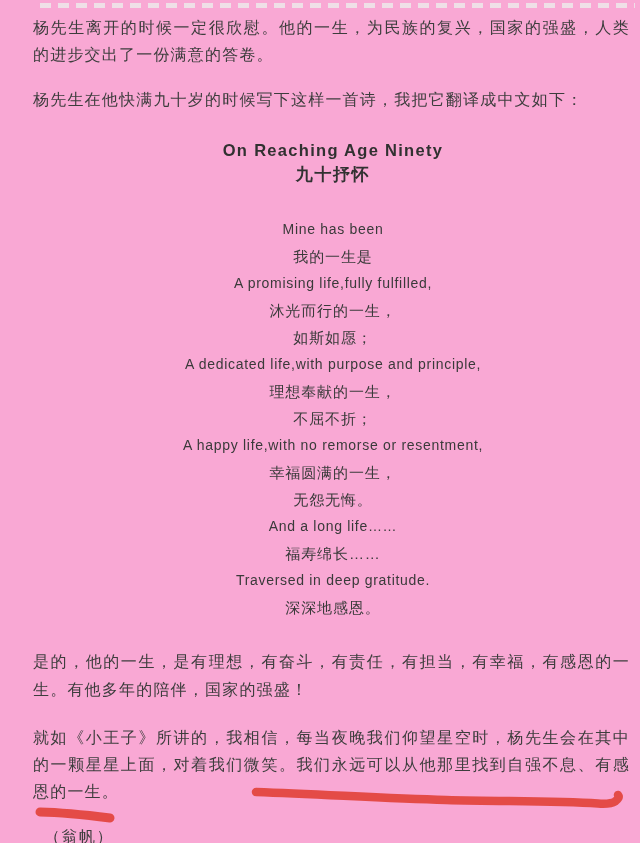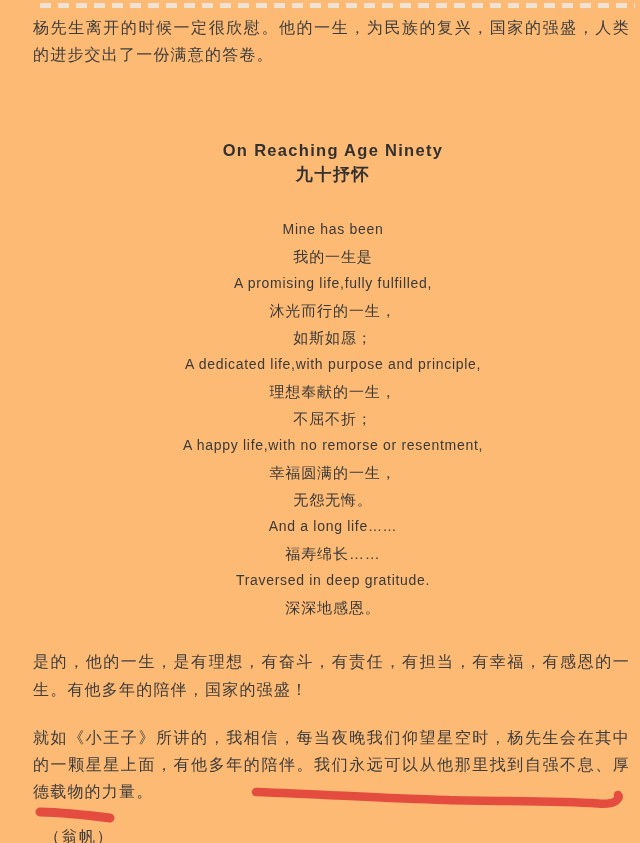--- a/index.html
+++ b/index.html
@@ -1,19 +1,19 @@
 <!DOCTYPE html>
 <html><head>
 <meta charset="utf-8">
 <style>
   html,body{margin:0;padding:0;background:#ffffff;}
   .page{
     position:relative;
     width:640px;height:843px;
-    background:#fdba74;
+    background:#f9a8d4;
     overflow:hidden;
     font-family:"Liberation Sans","DejaVu Sans",sans-serif;
     color:#3d3d3d;
   }
   
   .top-remnant{
     position:absolute;left:40px;top:3px;width:595px;height:5px;
     background:repeating-linear-gradient(90deg,#ededec 0 11px,transparent 11px 18px);
     opacity:.8;
   }
@@ -49,20 +49,21 @@
   }
 </style>
 </head>
 <body>
 
 <div class="page">
 
   <div class="top-remnant"></div>
 
   <p class="para p1">杨先生离开的时候一定很欣慰。他的一生，为民族的复兴，国家的强盛，人类的进步交出了一份满意的答卷。</p>
+  <p class="para p2">杨先生在他快满九十岁的时候写下这样一首诗，我把它翻译成中文如下：</p>
 
   <div class="poem-title en">On Reaching Age Ninety</div>
   <div class="poem-title zh">九十抒怀</div>
 
   <div class="poem">
     <div class="poem-line en">Mine has been</div>
     <div class="poem-line zh">我的一生是</div>
     <div class="poem-line en">A promising life,fully fulfilled,</div>
     <div class="poem-line zh">沐光而行的一生，</div>
     <div class="poem-line zh">如斯如愿；</div>
@@ -72,21 +73,21 @@
     <div class="poem-line en">A happy life,with no remorse or resentment,</div>
     <div class="poem-line zh">幸福圆满的一生，</div>
     <div class="poem-line zh">无怨无悔。</div>
     <div class="poem-line en">And a long life……</div>
     <div class="poem-line zh">福寿绵长……</div>
     <div class="poem-line en">Traversed in deep gratitude.</div>
     <div class="poem-line zh">深深地感恩。</div>
   </div>
 
   <p class="para p3">是的，他的一生，是有理想，有奋斗，有责任，有担当，有幸福，有感恩的一生。有他多年的陪伴，国家的强盛！</p>
-  <p class="para p4">就如《小王子》所讲的，我相信，每当夜晚我们仰望星空时，杨先生会在其中的一颗星星上面，有他多年的陪伴。我们永远可以从他那里找到自强不息、厚德载物的力量。</p>
+  <p class="para p4">就如《小王子》所讲的，我相信，每当夜晚我们仰望星空时，杨先生会在其中的一颗星星上面，对着我们微笑。我们永远可以从他那里找到自强不息、有感恩的一生。</p>
 
   <svg class="marker marker-long" width="384" height="34" viewBox="0 0 384 34" xmlns="http://www.w3.org/2000/svg">
     <path stroke-width="8.5" d="M10 10 C80 12.5 140 16.5 200 18 C258 19.5 310 19 352 21.5 C360 22 366 21.5 369 19.5 C372.5 17 373.5 15 372 13" stroke="#e2443c"></path>
   </svg>
 
   <svg class="marker marker-short" width="96" height="24" viewBox="0 0 96 24" xmlns="http://www.w3.org/2000/svg">
     <path stroke-width="9" d="M12 9 C34 9.5 58 12 82 15" stroke="#e2443c"></path>
   </svg>
 
   <p class="signature">（翁帆）</p>

